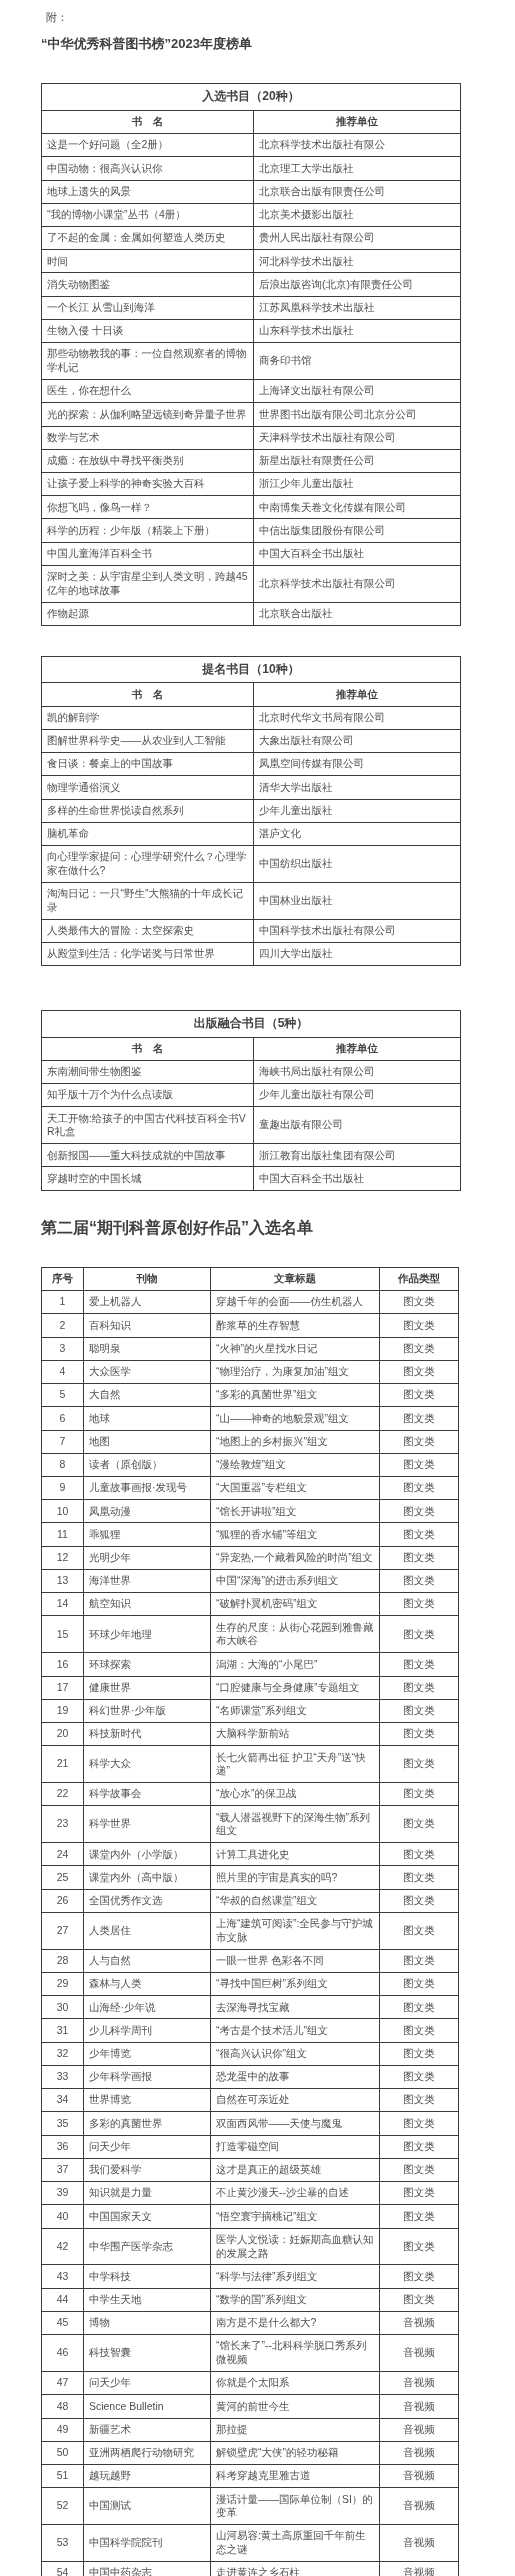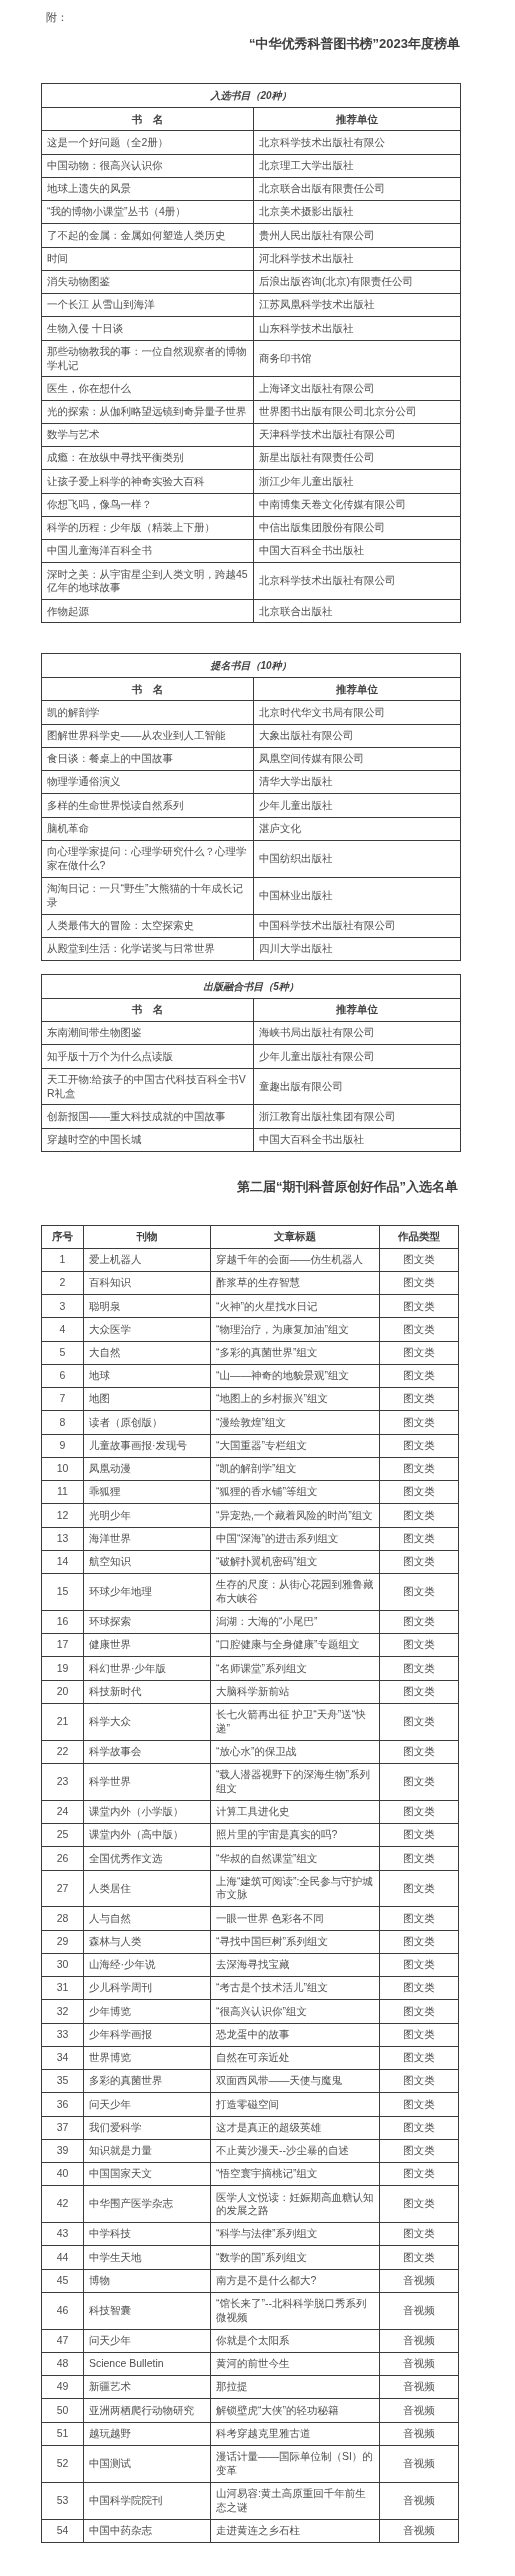--- a/index.html
+++ b/index.html
@@ -8,47 +8,47 @@
     font-family:"Liberation Sans","DejaVu Sans",sans-serif;
     color:#4d4d4d;
     -webkit-font-smoothing:antialiased;
   }
   .doc{padding:11px 0 0 41px;}
   .attach{
     font-size:11px;color:#4d4d4d;
     margin:0 0 0 4.9px;line-height:1.2;
   }
   .main-title{
-    width:419px;text-align:right;
+    width:419px;text-align:left;
     font-size:13px;font-weight:bold;color:#3f3f3f;
     margin:11.7px 0 0 0;line-height:1.2;
   }
   table{border-collapse:collapse;table-layout:fixed;}
   .t-selected{margin-top:32px;}
   .t-books{width:419px;}
   .t-books col.c1{width:212px;}
   .t-books col.c2{width:207px;}
   th,td{
     border:0.6px solid #3b3b3b;
     font-size:10.5px;line-height:1.3;
     font-weight:normal;
     word-break:break-all;
   }
   th{
     text-align:center;color:#424242;font-weight:bold;
     padding:4.3px 2.5px;
   }
-  th.tbl-title{font-size:10px;padding:4.9px 2.5px;font-style:italic;}
+  th.tbl-title{font-size:12px;padding:4.9px 2.5px;}
   td{color:#4f4f4f;padding:4.3px 3.7px 4.3px 4.9px;}
   .t-nominated{margin-top:30px;}
   .t-nominated td:nth-child(2){text-align:left;}
-  .t-fusion{margin-top:13px;}
+  .t-fusion{margin-top:44px;}
   .section-title{
-    width:417px;text-align:right;
-    font-size:13px;font-weight:bold;color:#3f3f3f;
+    width:417px;text-align:left;
+    font-size:16px;font-weight:bold;color:#3f3f3f;
     margin:27px 0 12px 0;line-height:1.2;
   }
   .t-journal{width:417px;margin-top:30px;}
   .t-journal col.jc1{width:42px;}
   .t-journal col.jc2{width:127px;}
   .t-journal col.jc3{width:169px;}
   .t-journal col.jc4{width:79px;}
   .t-journal td:nth-child(1),
   .t-journal td:nth-child(4){text-align:center;padding:4.3px 1.2px;}
 </style>
@@ -323,21 +323,21 @@
         </tr>
         <tr>
           <td>9</td>
           <td>儿童故事画报·发现号</td>
           <td>“大国重器”专栏组文</td>
           <td>图文类</td>
         </tr>
         <tr>
           <td>10</td>
           <td>凤凰动漫</td>
-          <td>“凯的解剖学”组文</td>
+          <td>“馆长开讲啦”组文</td>
           <td>图文类</td>
         </tr>
         <tr>
           <td>11</td>
           <td>乖狐狸</td>
           <td>“狐狸的香水铺”等组文</td>
           <td>图文类</td>
         </tr>
         <tr>
           <td>12</td>

